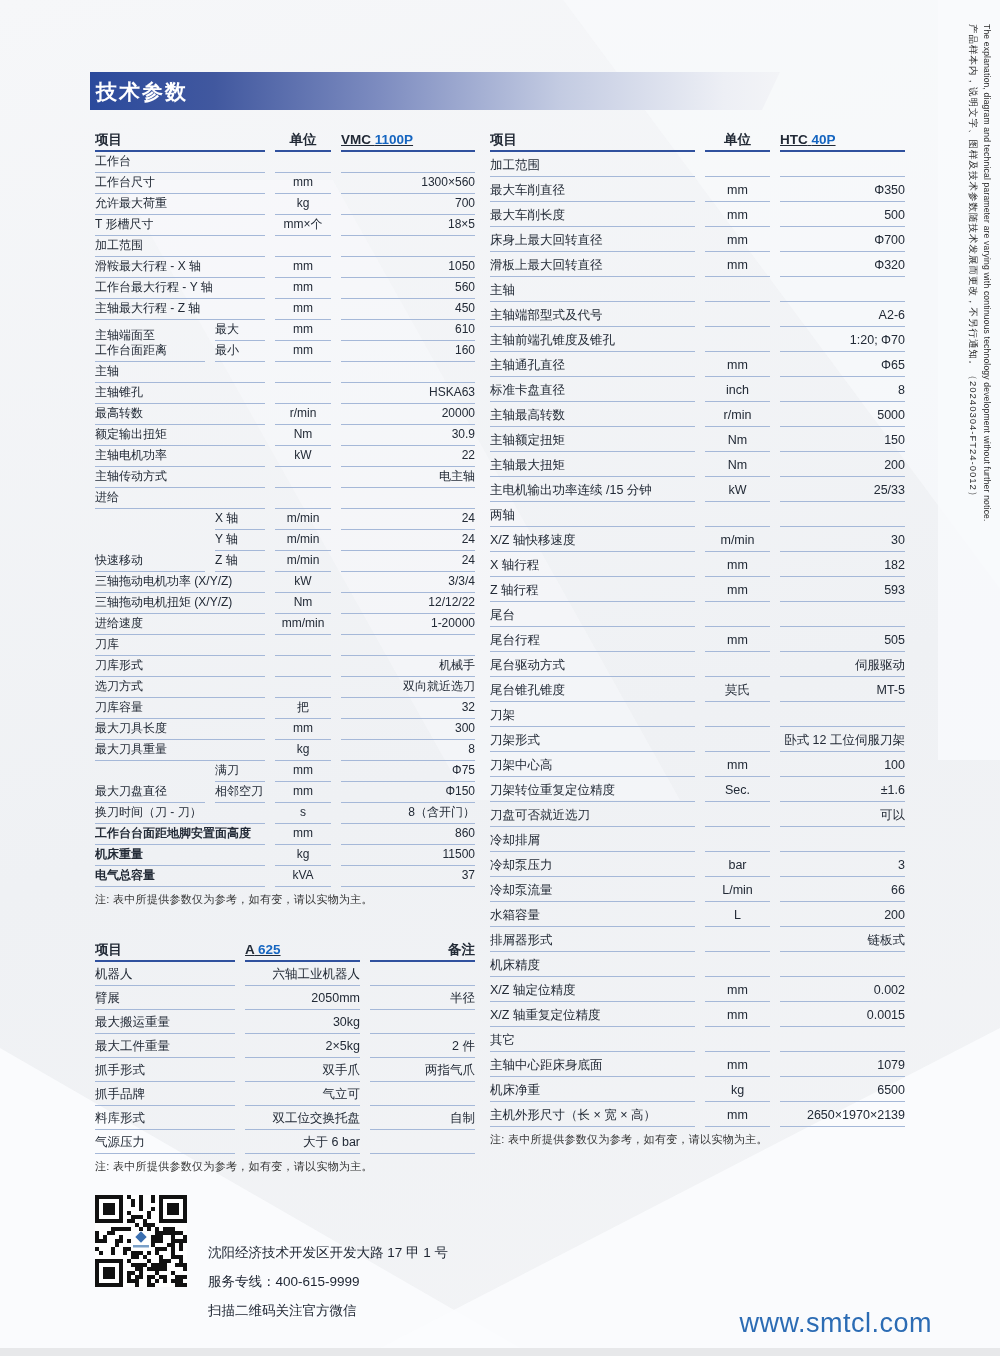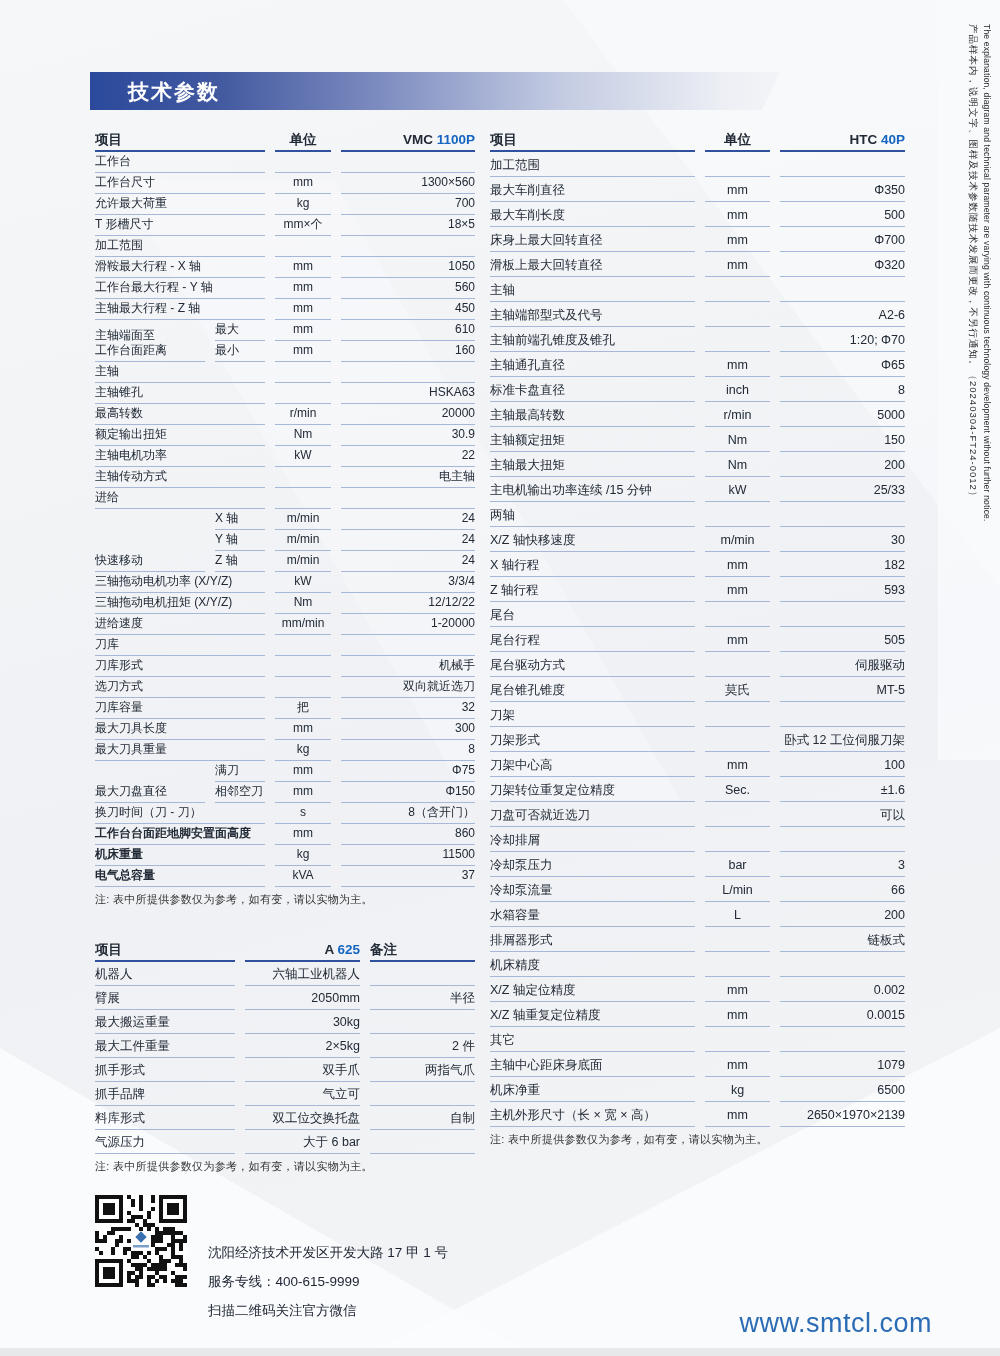--- a/index.html
+++ b/index.html
@@ -21,41 +21,41 @@
   .bg-right-strip{right:0;top:0;width:62px;height:760px;background:#f9fafc;opacity:.8;}
   .bottom-strip{position:absolute;left:0;bottom:0;width:100%;height:8px;background:#e7e8ea;}
 
   
   .title-bar{
     position:absolute;left:90px;top:72px;width:690px;height:38px;
     background:linear-gradient(90deg,#2b4a9c 0%,#41589f 18%,#7d8cc0 42%,#c3cbe2 68%,#edeff5 92%,#f3f4f7 100%);
     clip-path:polygon(0 0,100% 0,calc(100% - 18px) 100%,0 100%);
   }
   .title-bar .t{color:#fff;font-size:21px;font-weight:bold;letter-spacing:2px;
-    display:block;padding:6px 0 0 38px;}
+    display:block;padding:6px 0 0 6px;}
 
   
   .tbl-wrap{position:absolute;}
   #vmc-wrap{left:95px;top:118px;width:380px;}
   #htc-wrap{left:490px;top:118px;width:415px;}
   #robot-wrap{left:95px;top:928px;width:380px;}
 
   table.spec{table-layout:fixed;border-collapse:separate;border-spacing:10px 0;margin:5px -10px;}
   table.spec td{border-bottom:1px solid #a5b8d8;vertical-align:bottom;padding:0 0 3px 0;
     font-size:12px;line-height:15px;color:#222a36;overflow:hidden;}
   #htc-wrap table.spec td,#robot-wrap table.spec td{font-size:12.5px;}
   #vmc-wrap td{height:17px;}
   #htc-wrap td{height:21px;}
   #robot-wrap td{height:20px;}
   td.h{font-size:13.5px !important;font-weight:bold;color:#17203a;
     border-bottom:2px solid #30519e !important;height:24px !important;}
   td.h.unit{text-align:center;}
-  td.h.model{text-align:right;white-space:nowrap;}
+  td.h.model{text-align:left;white-space:nowrap;text-decoration:underline;}
   td.h .accent{color:#1565c0;}
-  td.h.right{text-align:left;}
+  td.h.right{text-align:right;}
   td.sec{color:#1565c0;font-weight:normal;}
   td.u{text-align:center;}
   td.v{text-align:right;white-space:nowrap;}
   td.sub{}
   td.glbl{vertical-align:middle;white-space:pre-line;}
   td.bold-blue{color:#1565c0;font-weight:bold;}
   .note{font-size:11px;color:#333;letter-spacing:.3px;}
 
   
   .qr{position:absolute;left:95px;top:1195px;width:92px;height:92px;background:#fff;}

